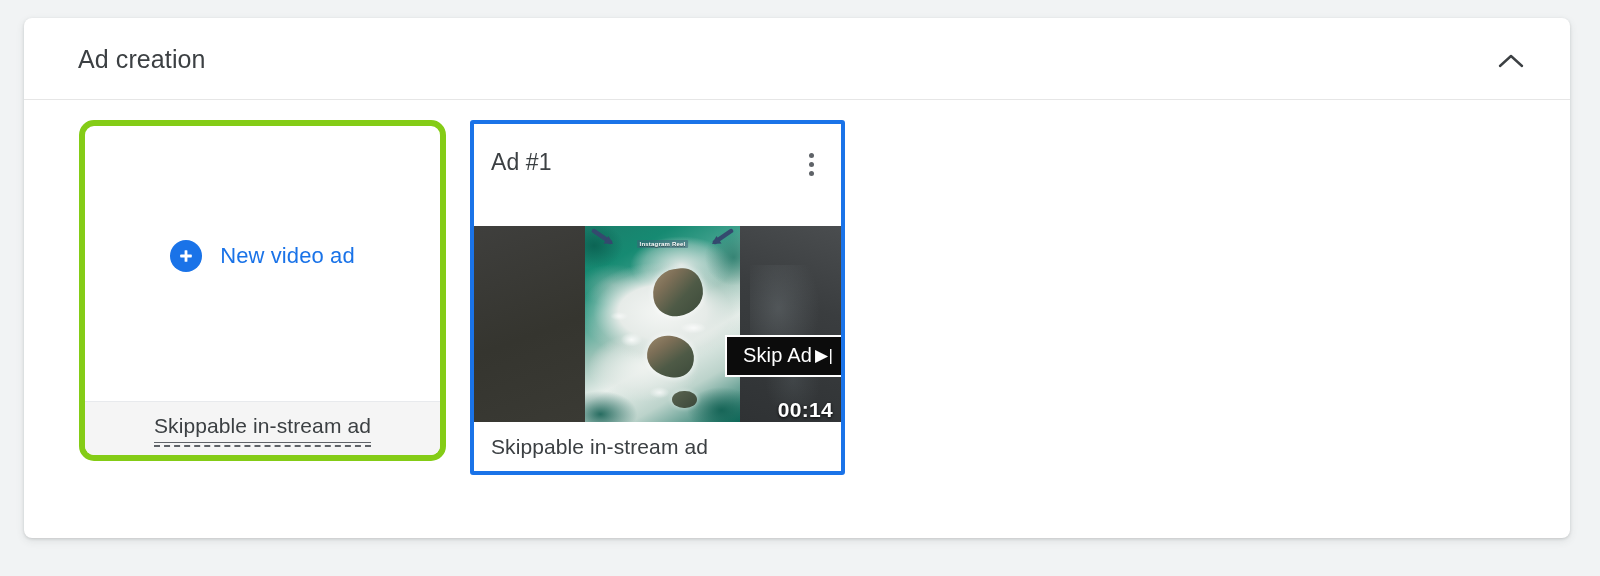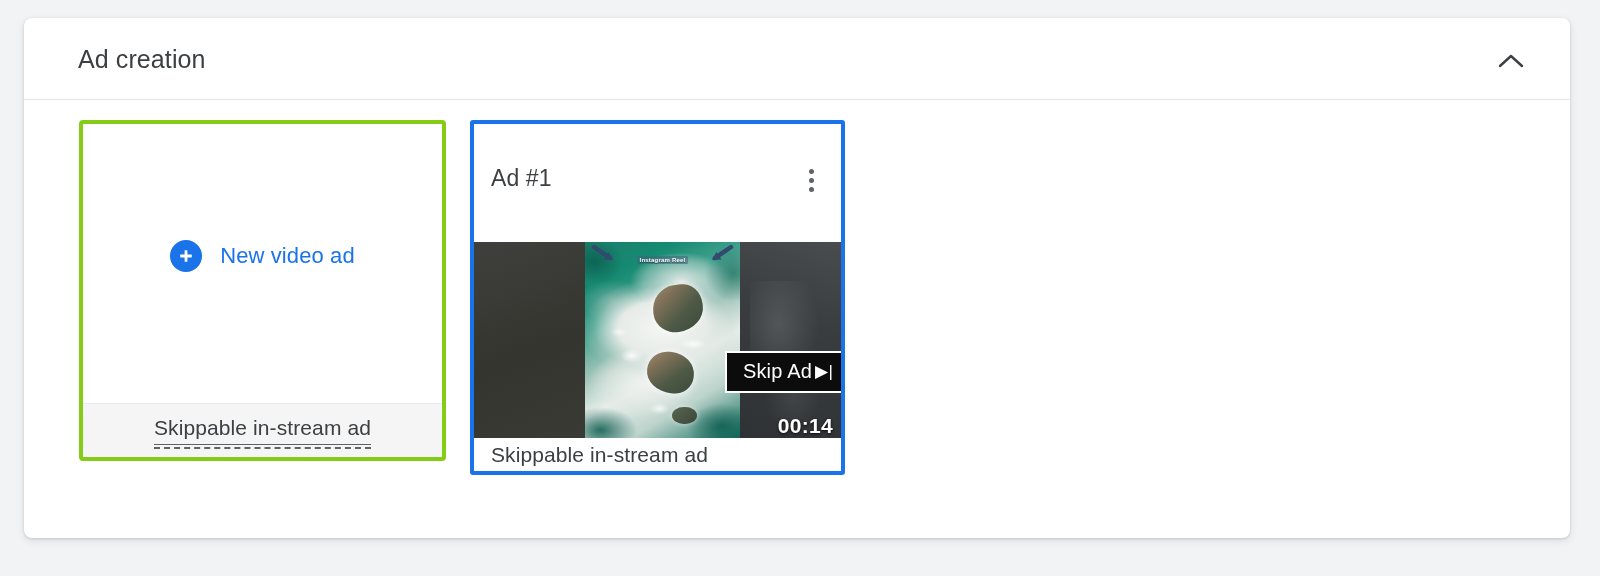--- a/index.html
+++ b/index.html
@@ -79,22 +79,22 @@
     align-items: flex-start;
     gap: 24px;
   }
 
   
   .new-ad-card {
     position: relative;
     width: 367px;
     height: 341px;
     background: #ffffff;
-    border: 4px solid #84cc16;
-    border-radius: 4px;
+    border: 6px solid #84cc16;
+    border-radius: 15px;
     box-sizing: border-box;
     display: flex;
     flex-direction: column;
     cursor: pointer;
     overflow: hidden;
   }
 
   .new-ad-main {
     flex: 1;
     display: flex;
@@ -169,21 +169,20 @@
     display: flex;
     flex-direction: column;
     overflow: hidden;
   }
 
   .ad-card-header {
     position: relative;
     height: 102px;
     flex: 0 0 auto;
     background: #ffffff;
-    margin-top: 16px;
   }
 
   .ad-card-title {
     position: absolute;
     left: 17px;
     top: 25px;
     font-size: 23px;
     color: #3c4043;
     letter-spacing: 0.1px;
     white-space: nowrap;

